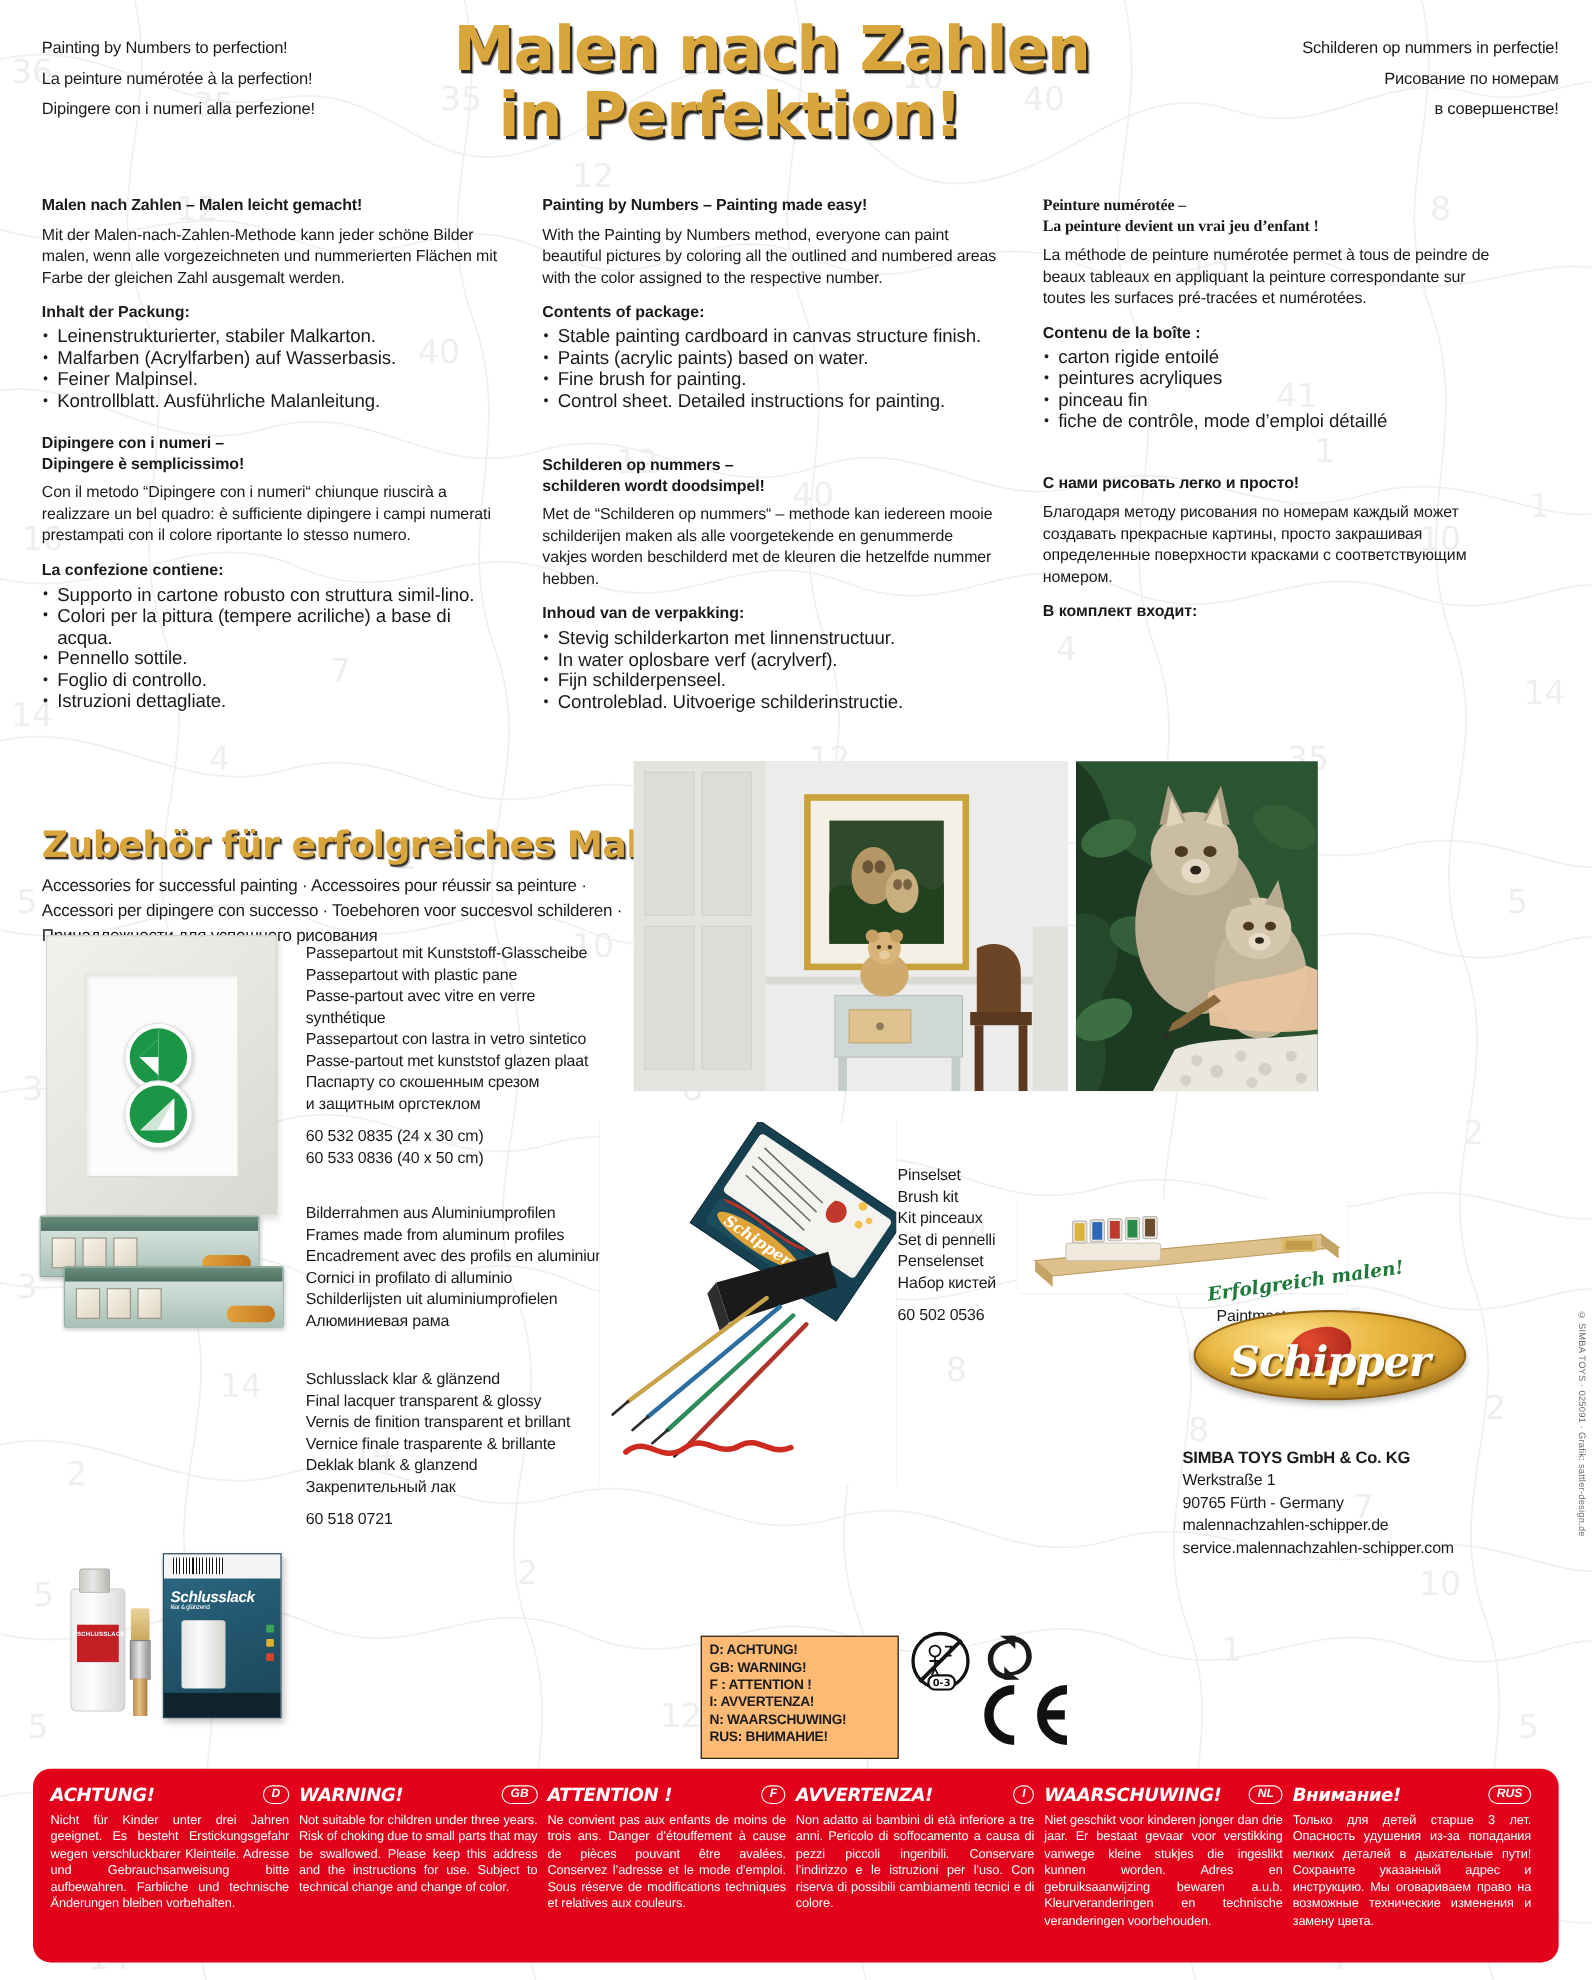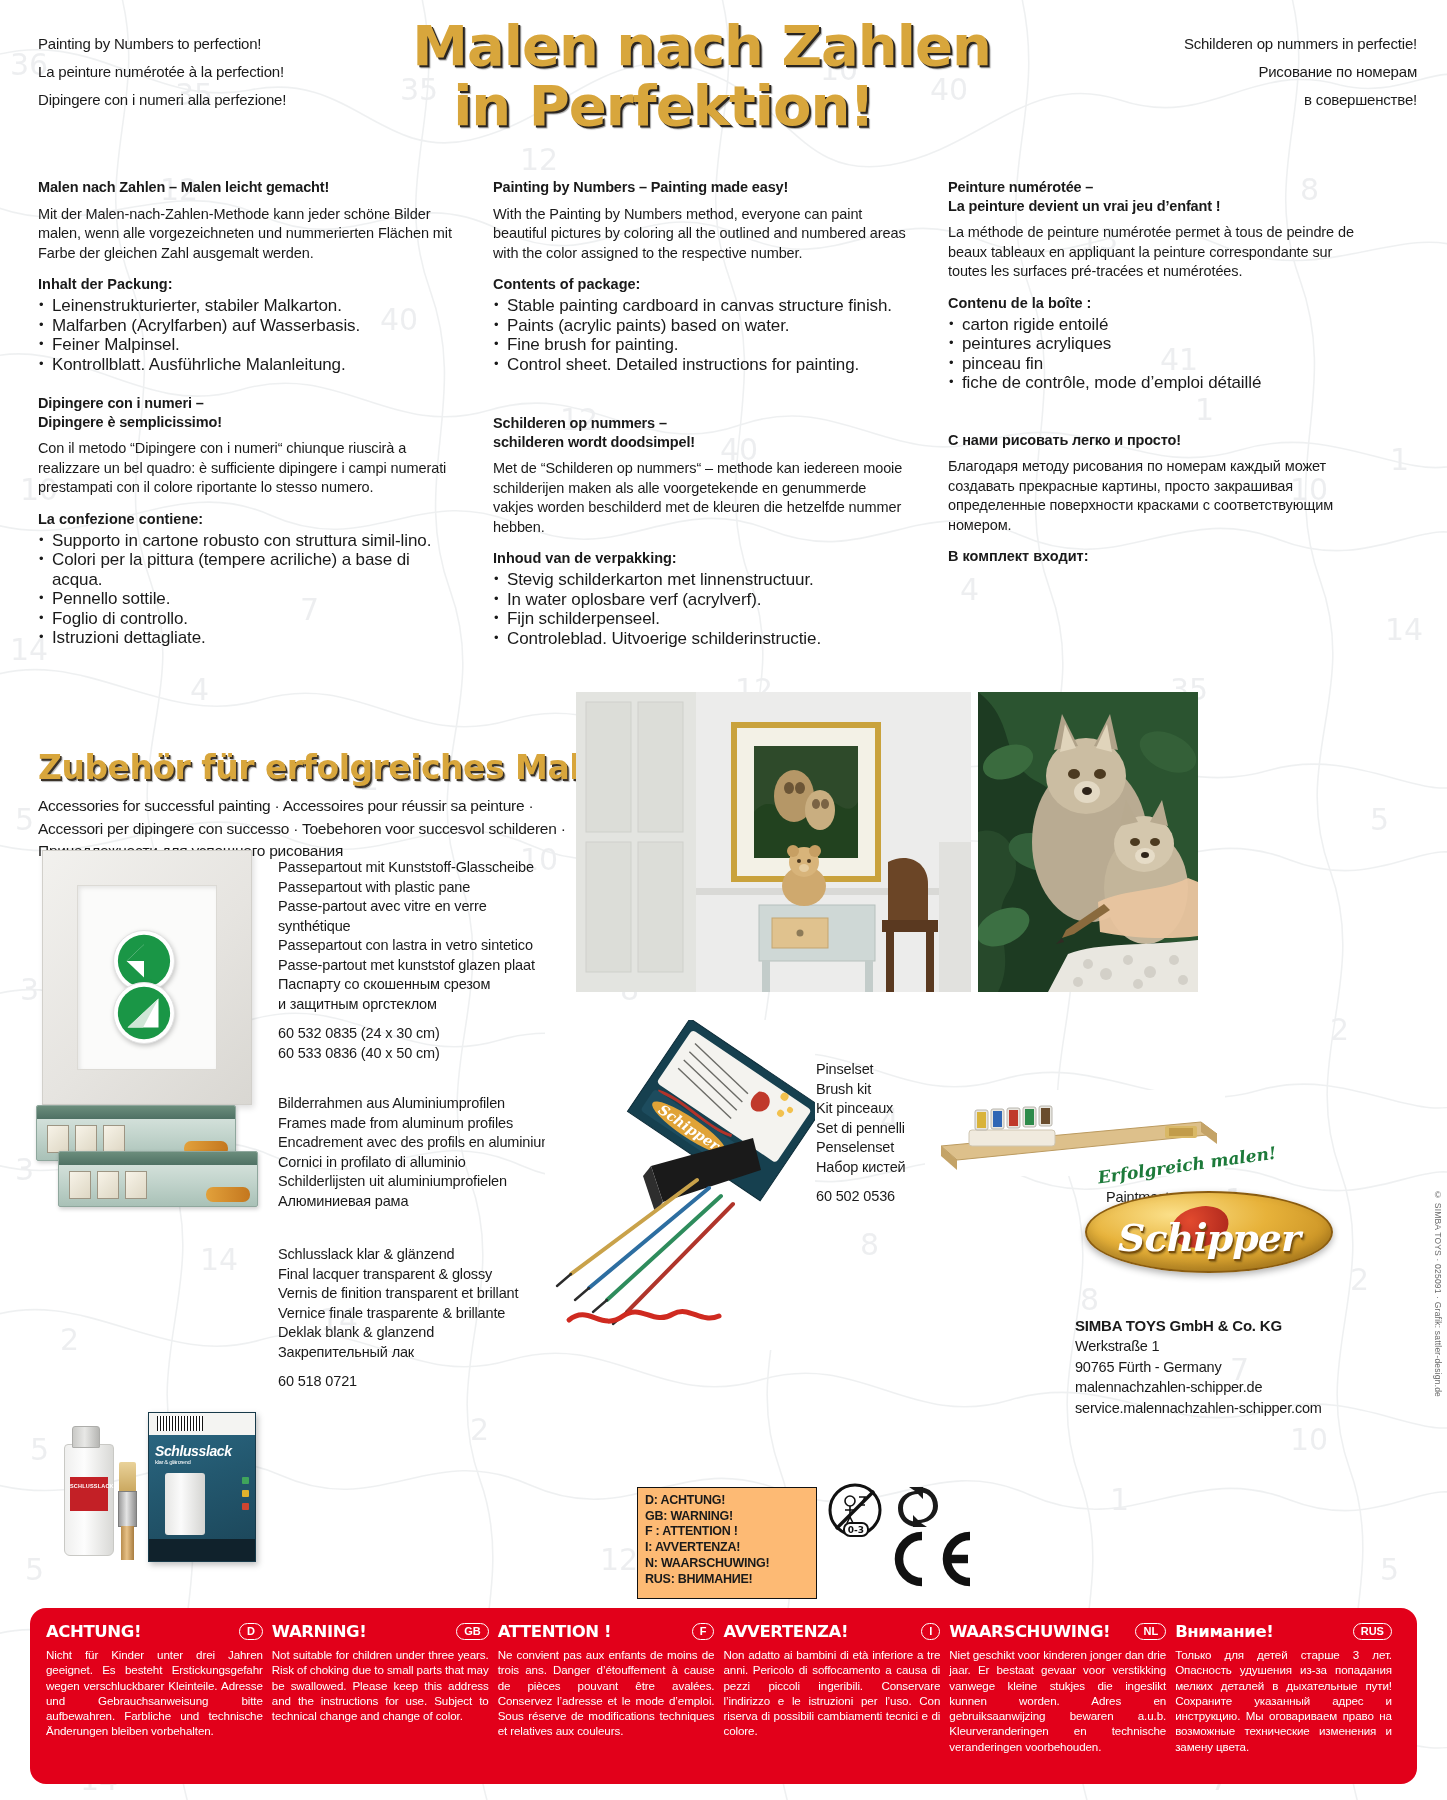--- a/index.html
+++ b/index.html
@@ -402,20 +402,21 @@
     flex: 1 1 0;
     padding-right: 9px;
     position: relative;
   }
   .wcol:not(:last-child) { border-right: 0; }
   .wcol .whead {
     display: flex;
     align-items: center;
     justify-content: space-between;
     margin-bottom: 6px;
+    font-style: italic;
   }
   .wcol .wtitle {
     font-family: "DejaVu Sans", sans-serif;
     color: #ffffff;
     font-size: 16.5px;
     font-weight: bold;
     letter-spacing: -0.4px;
     white-space: nowrap;
   }
   .wcol .wflag {
@@ -592,21 +593,21 @@
           <li>Stevig schilderkarton met linnenstructuur.</li>
           <li>In water oplosbare verf (acrylverf).</li>
           <li>Fijn schilderpenseel.</li>
           <li>Controleblad. Uitvoerige schilderinstructie.</li>
         </ul>
       </div>
     </div>
 
     <div class="col">
       <div class="blk">
-        <h3 style="white-space:pre-line;">Peinture numérotée –
+        <h3 style="white-space:pre-line;font-family:Liberation Serif, serif;">Peinture numérotée –
 La peinture devient un vrai jeu d’enfant !</h3>
         <p>La méthode de peinture numérotée permet à tous de peindre de beaux tableaux en appliquant la peinture correspondante sur toutes les surfaces pré-tracées et numérotées.</p>
         <h4>Contenu de la boîte :</h4>
         <ul>
           <li>carton rigide entoilé</li>
           <li>peintures acryliques</li>
           <li>pinceau fin</li>
           <li>fiche de contrôle, mode d’emploi détaillé</li>
         </ul>
       </div>

